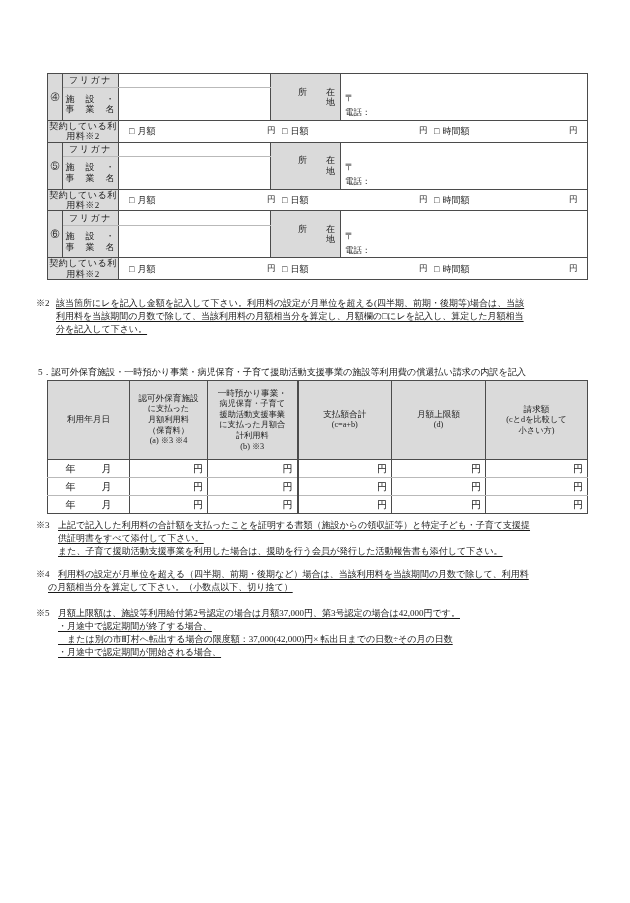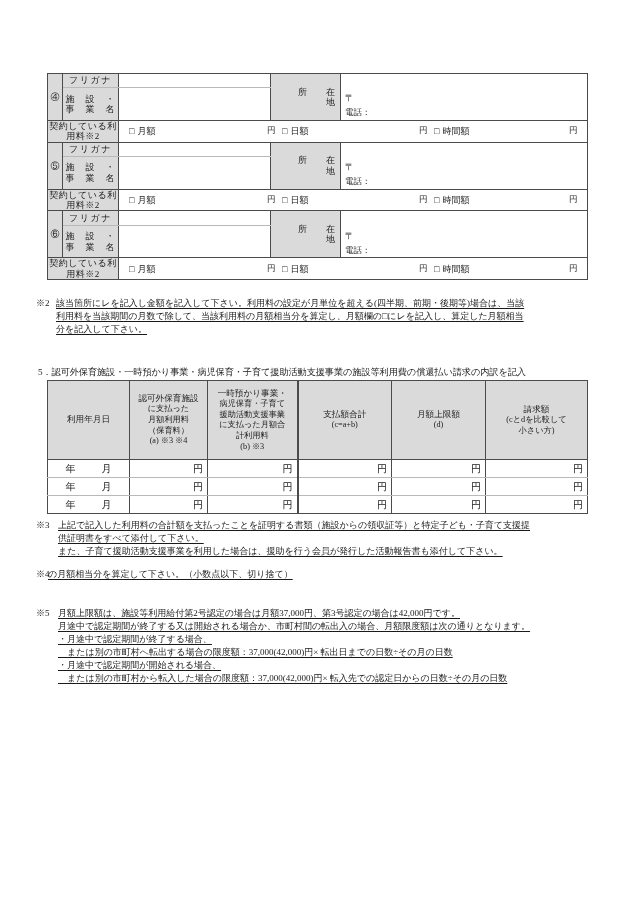--- a/index.html
+++ b/index.html
@@ -413,26 +413,25 @@
 
   <div class="note" style="left:36px; top:519px; width:565px;">
     <span class="note-mark">※3</span>
     <span class="note-body u-line" style="margin-left:22px; display:block;">上記で記入した利用料の合計額を支払ったことを証明する書類（施設からの領収証等）と特定子ども・子育て支援提</span>
     <span class="note-body u-line" style="margin-left:22px; display:inline-block;">供証明書をすべて添付して下さい。</span>
     <span class="note-body u-line" style="margin-left:22px; display:block;">また、子育て援助活動支援事業を利用した場合は、援助を行う会員が発行した活動報告書も添付して下さい。</span>
   </div>
 
   <div class="note" style="left:36px; top:568px; width:565px;">
     <span class="note-mark">※4</span>
+    <span class="note-body u-line" style="margin-left:22px; display:block;">利用料の設定が月単位を超える（四半期、前期・後期など）場合は、当該利用料を当該期間の月数で除して、利用料</span>
     <span class="note-body u-line" style="margin-left:12px; display:inline-block;">の月額相当分を算定して下さい。（小数点以下、切り捨て）</span>
   </div>
 
   <div class="note" style="left:36px; top:607px; width:570px;">
     <span class="note-mark">※5</span>
     <span class="note-body u-line" style="margin-left:22px; display:block;">月額上限額は、施設等利用給付第2号認定の場合は月額37,000円、第3号認定の場合は42,000円です。</span>
-    <span class="note-body u-line" style="margin-left:22px; display:block;">月途中で認定期間が終了する又は開始される場合か、市町村間の転出入の場合、月額限度額は次の通りとなります。</span>
     <span class="note-body u-line" style="margin-left:22px; display:inline-block;">・月途中で認定期間が終了する場合、</span>
     <span class="note-body u-line" style="margin-left:22px; display:block;">　または別の市町村へ転出する場合の限度額：37,000(42,000)円×  転出日までの日数÷その月の日数</span>
     <span class="note-body u-line" style="margin-left:22px; display:inline-block;">・月途中で認定期間が開始される場合、</span>
-    <span class="note-body u-line" style="margin-left:22px; display:block;">　または別の市町村から転入した場合の限度額：37,000(42,000)円×  転入先での認定日からの日数÷その月の日数</span>
   </div>
 
 </div>
 
 </body></html>

